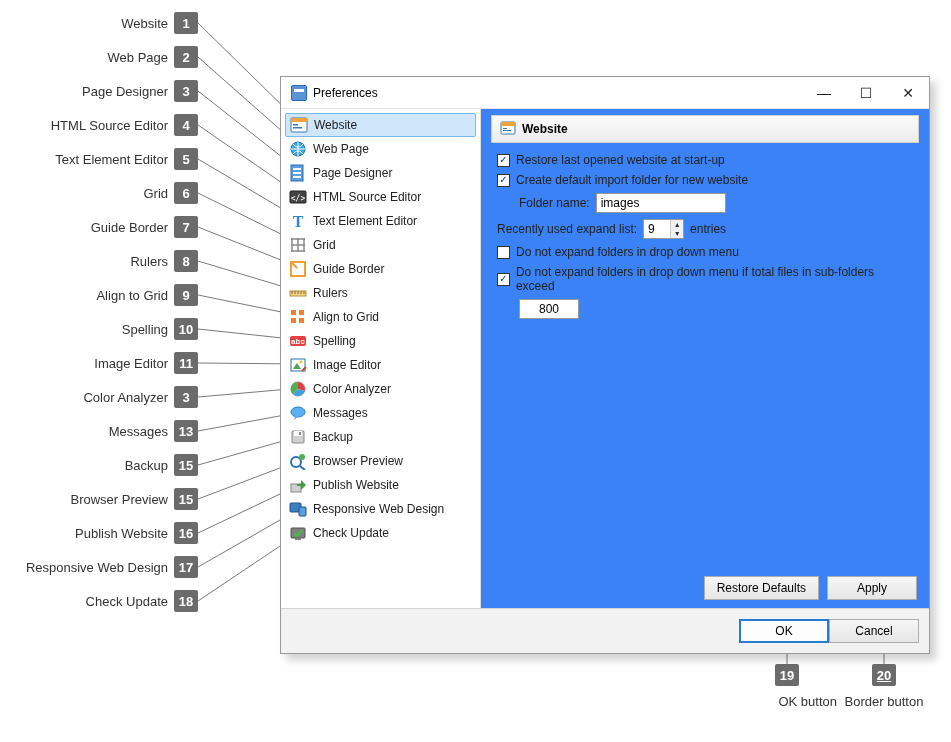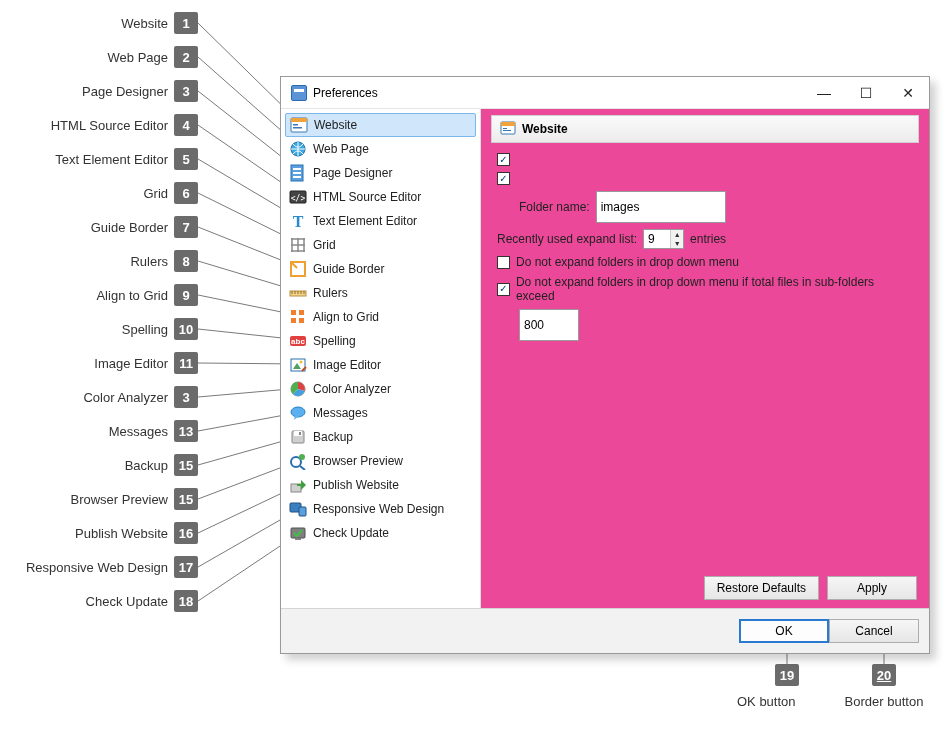--- a/index.html
+++ b/index.html
@@ -44,21 +44,21 @@
     width: 951px; height: 742px;
     pointer-events: none;
   }
   .dialog {
     position: absolute;
     left: 280px;
     top: 76px;
     width: 650px;
     height: 578px;
     border: 1px solid #999;
-    background: #ec4899;
+    background: #3b82f6;
     box-shadow: 6px 6px 8px rgba(0,0,0,0.18);
     display: flex;
     flex-direction: column;
   }
   .titlebar {
     height: 32px;
     display: flex;
     align-items: center;
     background: #fff;
     border-bottom: 1px solid #e5e5e5;
@@ -157,21 +157,21 @@
     display: flex;
     align-items: center;
     gap: 6px;
   }
   .row.indent { padding-left: 22px; }
   input[type="text"] {
     font-family: inherit;
     font-size: 12px;
     border: 1px solid #999;
     padding: 1px 4px;
-    height: 32px;
+    height: 20px;
   }
   .spin {
     display: flex;
     align-items: center;
     border: 1px solid #999;
     height: 20px;
   }
   .spin input {
     border: none;
     width: 26px;
@@ -352,21 +352,21 @@
     </div>
     <div class="callout" style="top: 590px; right: 753px;">
       <span class="callout-label">Check Update</span>
       <span class="callout-num">18</span>
     </div>
   </div>
 
 <div id="bottom-callouts">
     <div style="position: absolute; left: 737px; top: 664px; width: 100px; text-align: center;">
       <div class="callout-num" style="margin: 0px auto; width: 14px;">19</div>
-      <div class="callout-label" style="text-align: left; margin-top: 8px;">OK button</div>
+      <div class="callout-label" style="text-align: right; margin-top: 8px;">OK button</div>
     </div>
     <div style="position: absolute; left: 834px; top: 664px; width: 100px; text-align: center;">
       <div class="callout-num" style="margin: 0px auto; width: 24px; text-decoration: underline;">20</div>
       <div class="callout-label" style="text-align: center; margin-top: 8px;">Border button</div>
     </div>
   </div>
 
 <div class="dialog">
   <div class="titlebar">
     <div class="title">
@@ -576,23 +576,25 @@
                 <rect x="1" y="2" width="14" height="4" fill="#f2a33a"></rect>
                 <rect x="3" y="8" width="4" height="1" fill="#3a78b8"></rect>
                 <rect x="3" y="10" width="8" height="1" fill="#3a78b8"></rect>
               </svg>
           </span>
           <span class="hdr-text">Website</span>
         </div>
         <div class="content-body">
           <div class="row">
             <span class="checkbox">✓</span>
+            <span>Restore last opened website at start-up</span>
           </div>
           <div class="row">
             <span class="checkbox">✓</span>
+            <span>Create default import folder for new website</span>
           </div>
           <div class="row indent">
             <span>Folder name:</span>
             <input type="text" style="width: 130px;" value="images">
           </div>
           <div class="row">
             <span>Recently used expand list:</span>
             <span class="spin">
               <input type="text" value="9" style="">
               <span class="spinbtns">
@@ -604,21 +606,21 @@
           </div>
           <div class="row">
             <span class="checkbox"></span>
             <span>Do not expand folders in drop down menu</span>
           </div>
           <div class="row">
             <span class="checkbox">✓</span>
             <span>Do not expand folders in drop down menu if total files in sub-folders exceed</span>
           </div>
           <div class="row indent">
-            <input type="text" style="width: 60px;" value="800">
+            <input type="text" style="width: 60px; text-align: center;" value="800">
           </div>
         </div>
         <div class="content-footer">
           <span class="btn">Restore Defaults</span>
           <span class="btn">Apply</span>
         </div>
       </div>
     </div>
     <div class="dialog-footer">
       <span class="btn primary">OK</span>

